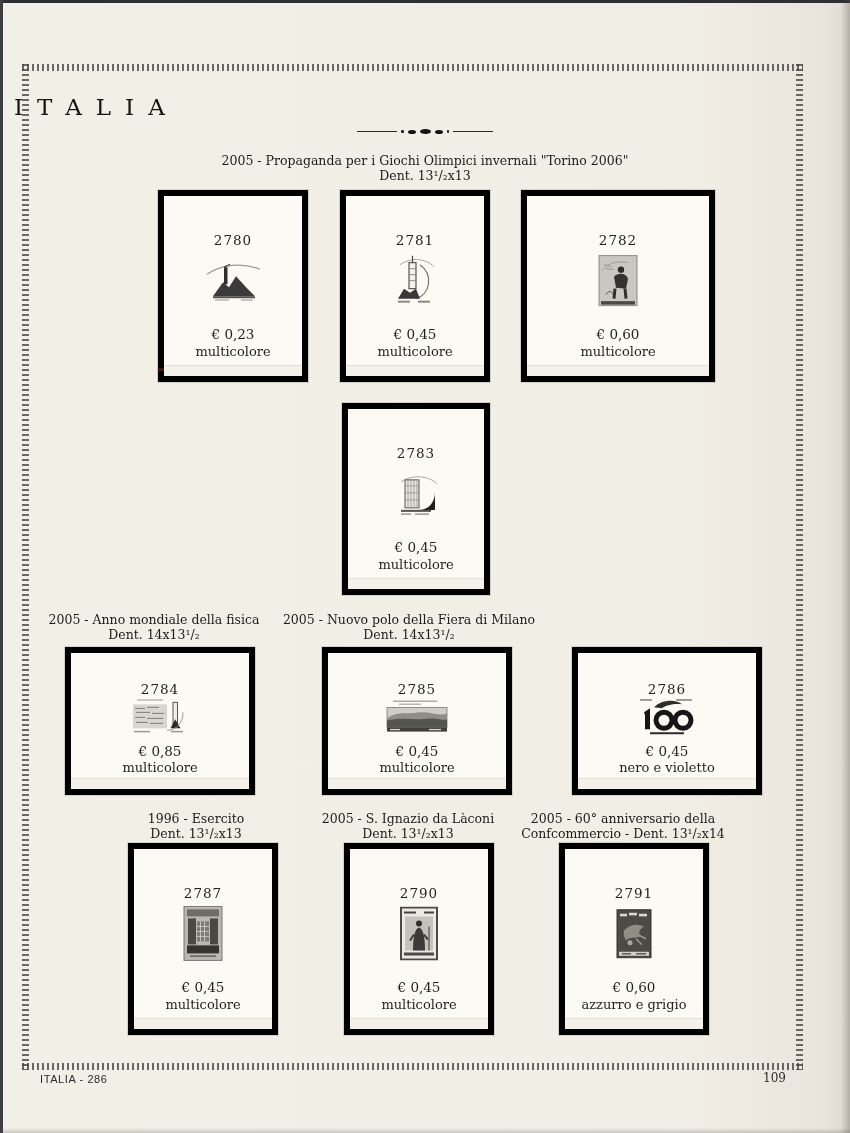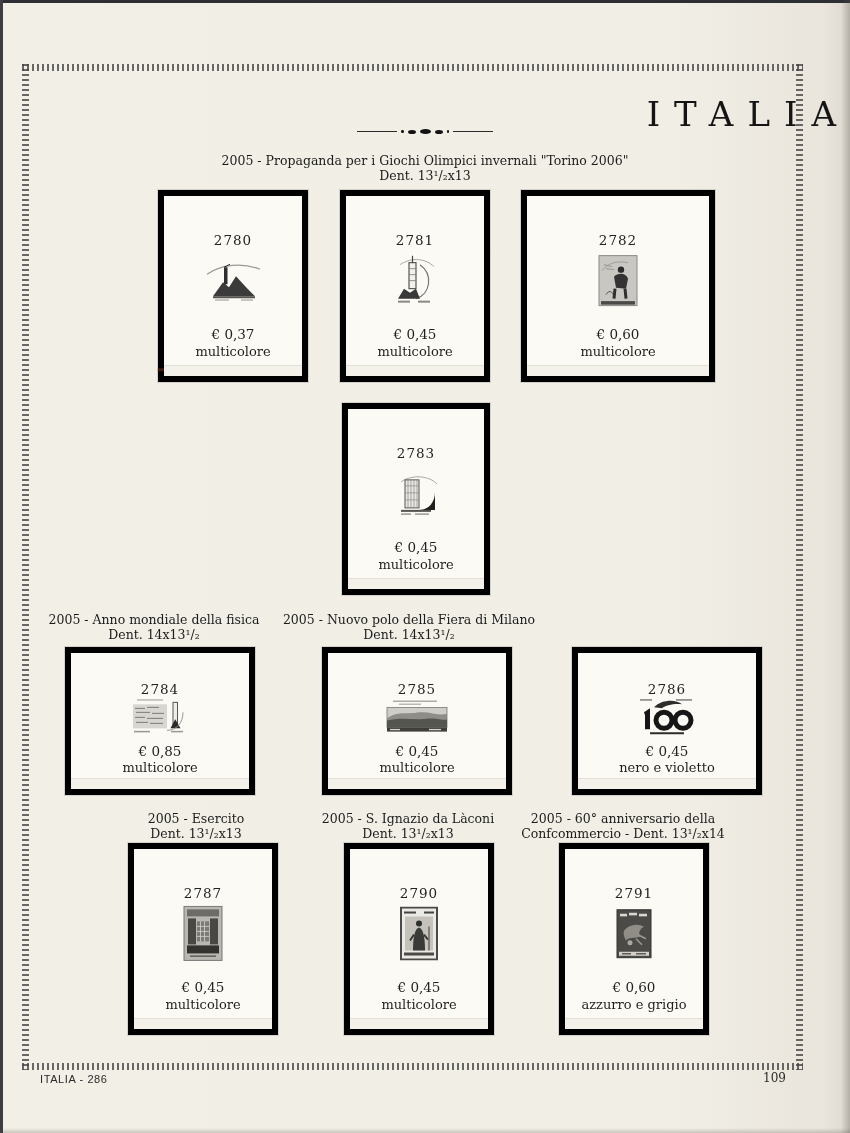--- a/index.html
+++ b/index.html
@@ -16,22 +16,22 @@
     background:linear-gradient(90deg,rgba(0,0,0,0),rgba(80,76,70,.30));}
   .edge-bottom{position:absolute;bottom:0;left:0;width:100%;height:5px;
     background:linear-gradient(180deg,rgba(0,0,0,0),rgba(80,76,70,.25));}
   
   .hb{position:absolute;opacity:.8;}
   .hb-h{height:7px;left:22px;width:781px;
     background-image:repeating-linear-gradient(90deg,#454545 0px,#454545 2px,rgba(0,0,0,0) 2px,rgba(0,0,0,0) 5px);}
   .hb-v{width:7px;top:64px;height:1006px;
     background-image:repeating-linear-gradient(180deg,#454545 0px,#454545 2px,rgba(0,0,0,0) 2px,rgba(0,0,0,0) 5px);}
   
-  .title{position:absolute;top:94px;left:0;width:100%;text-align:right;
-    font-size:34px;letter-spacing:14px;text-indent:14px;color:#141414;}
+  .title{position:absolute;top:94px;left:0;width:100%;text-align:left;
+    font-size:23px;letter-spacing:14px;text-indent:14px;color:#141414;}
   .ornament{position:absolute;top:129px;left:0;width:100%;display:flex;align-items:center;justify-content:center;gap:4px;}
   .orn-line{width:40px;height:1px;background:#2b2b2b;}
   .orn-dot{width:2.5px;height:2.5px;border-radius:50%;background:#1a1a1a;}
   .orn-oval{width:11px;height:5px;border-radius:50%;background:#121212;}
   .orn-oval.small{width:8px;height:4px;}
   
   .sechead{position:absolute;text-align:center;font-size:12.5px;line-height:15px;color:#1c1c1c;}
   
   .sbox{position:absolute;background:#fbfaf5;border:6px solid #000000;
     box-shadow:0 0 0 1px rgba(120,118,112,.25);}
@@ -91,21 +91,21 @@
         <path d="M4 14 C 18 4, 40 2, 57 9" fill="none" stroke="#9a9a9a" stroke-width="1.2"></path>
         <path d="M10 36 L20 22 L26 27 L33 16 L44 28 L52 36 Z" fill="#3b3b3b"></path>
         <rect x="21" y="7" width="3.5" height="17" fill="#2e2e2e"></rect>
         <path d="M21 7 L27 4" stroke="#2e2e2e" stroke-width="1"></path>
         <rect x="10" y="36" width="42" height="2" fill="#55534f"></rect>
         <rect x="12" y="39" width="14" height="1.5" fill="#b6b4ae"></rect>
         <rect x="38" y="39" width="12" height="1.5" fill="#b6b4ae"></rect>
       </svg>
       <div class="smudge"></div>
     </div>
-    <div class="sprice">€ 0,37</div>
+    <div class="sprice">€ 0,23</div>
     <div class="scolor">multicolore</div>
     <div class="smount"></div>
   </div>
 
   <div class="sbox tall" style="left:340px;top:190px;width:138px;height:180px;">
     <div class="snum">2781</div>
     <div class="sthumb">
       <svg width="46" height="52" viewBox="0 0 46 52">
         <path d="M8 10 C 20 2, 34 4, 42 12" fill="none" stroke="#aaa8a2" stroke-width="1"></path>
         <rect x="17" y="8" width="7" height="26" fill="#f2f1ec" stroke="#555" stroke-width="1.2"></rect>
@@ -223,21 +223,21 @@
         <rect x="43.5" y="23.8" width="7" height="2.6" fill="#f5f4ef"></rect>
         <rect x="14" y="37" width="34" height="2" fill="#2d2d2d"></rect>
       </svg>
     </div>
     <div class="sprice">€ 0,45</div>
     <div class="scolor">nero e violetto</div>
     <div class="smount"></div>
   </div>
 
   <div class="sechead" style="top:811px;left:66px;width:260px;">
-    <div>2005 - Esercito</div>
+    <div>1996 - Esercito</div>
     <div>Dent. 13¹/₂x13</div>
   </div>
   <div class="sechead" style="top:811px;left:278px;width:260px;">
     <div>2005 - S. Ignazio da Làconi</div>
     <div>Dent. 13¹/₂x13</div>
   </div>
   <div class="sechead" style="top:811px;left:493px;width:260px;">
     <div>2005 - 60° anniversario della</div>
     <div>Confcommercio - Dent. 13¹/₂x14</div>
   </div>

